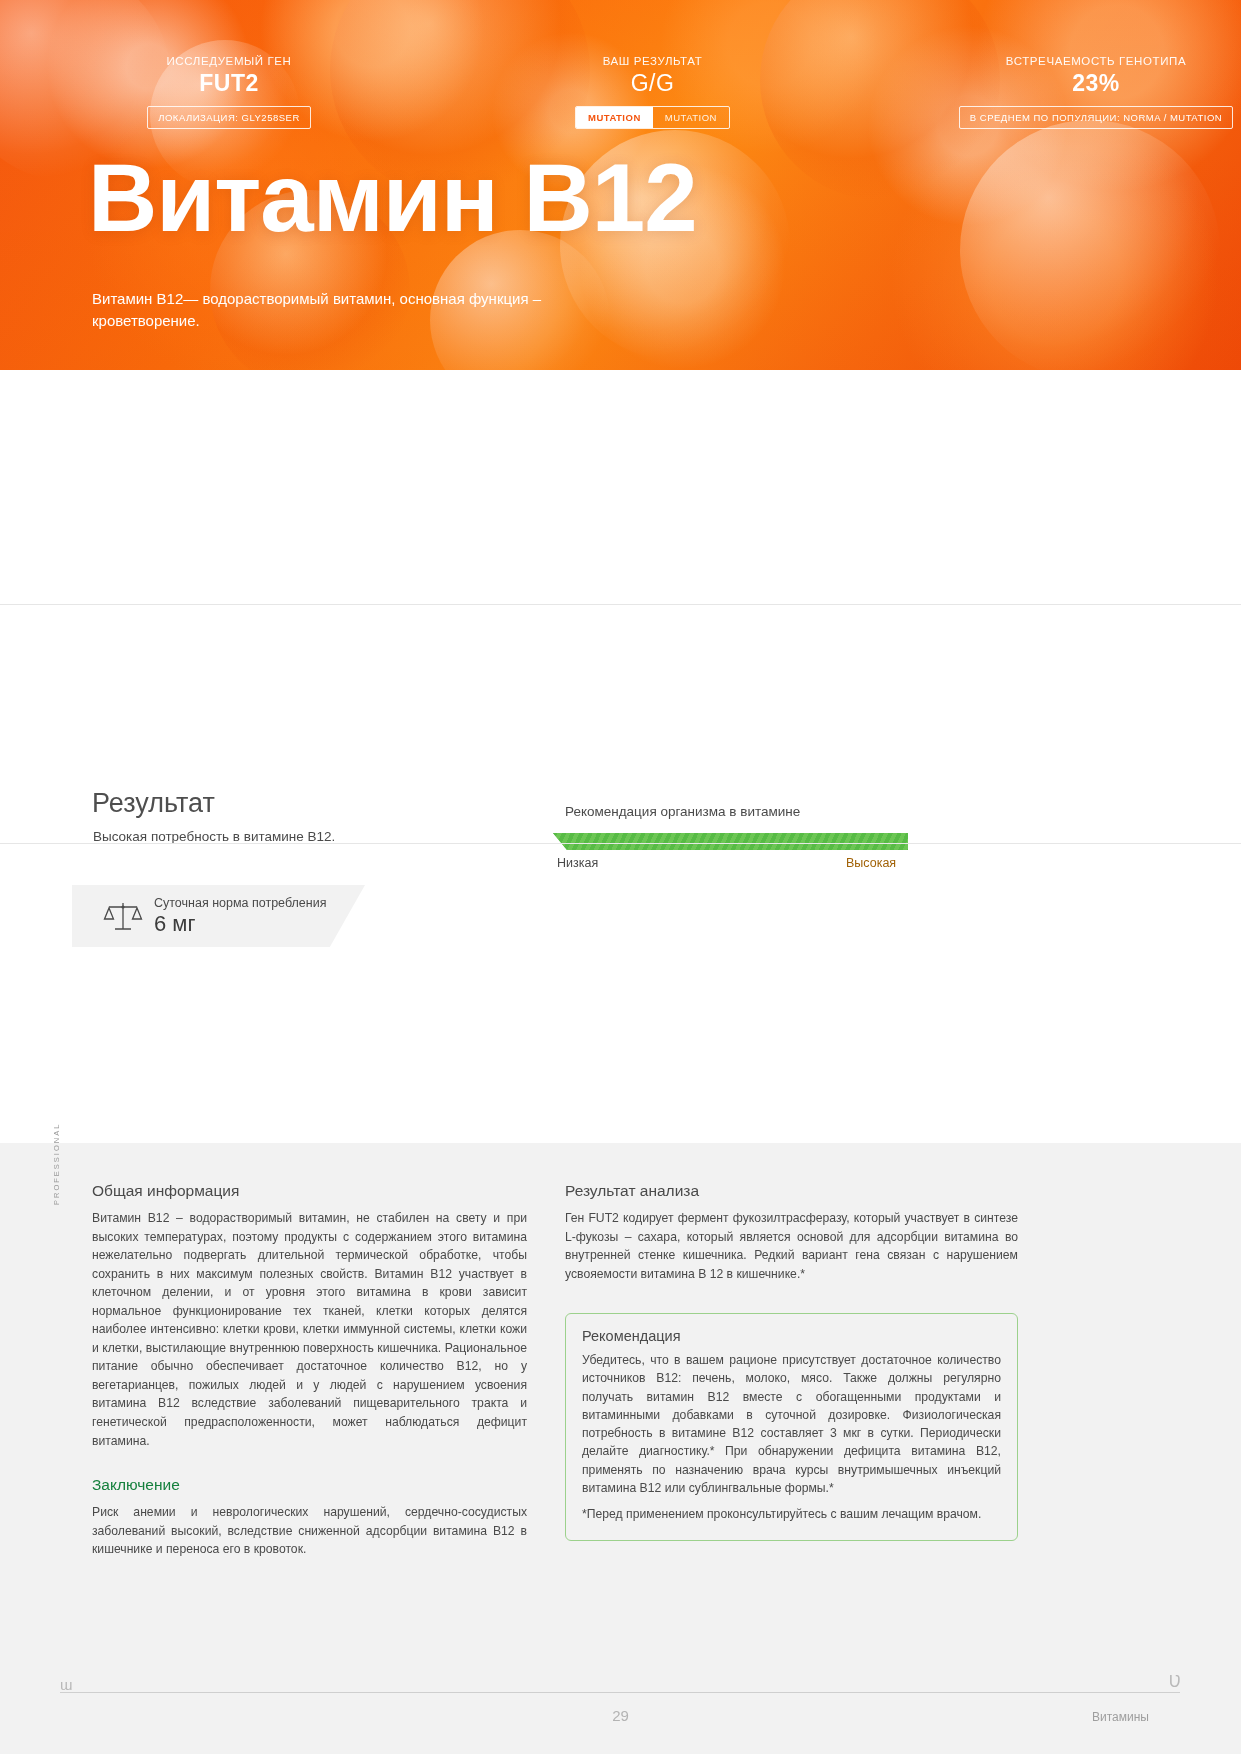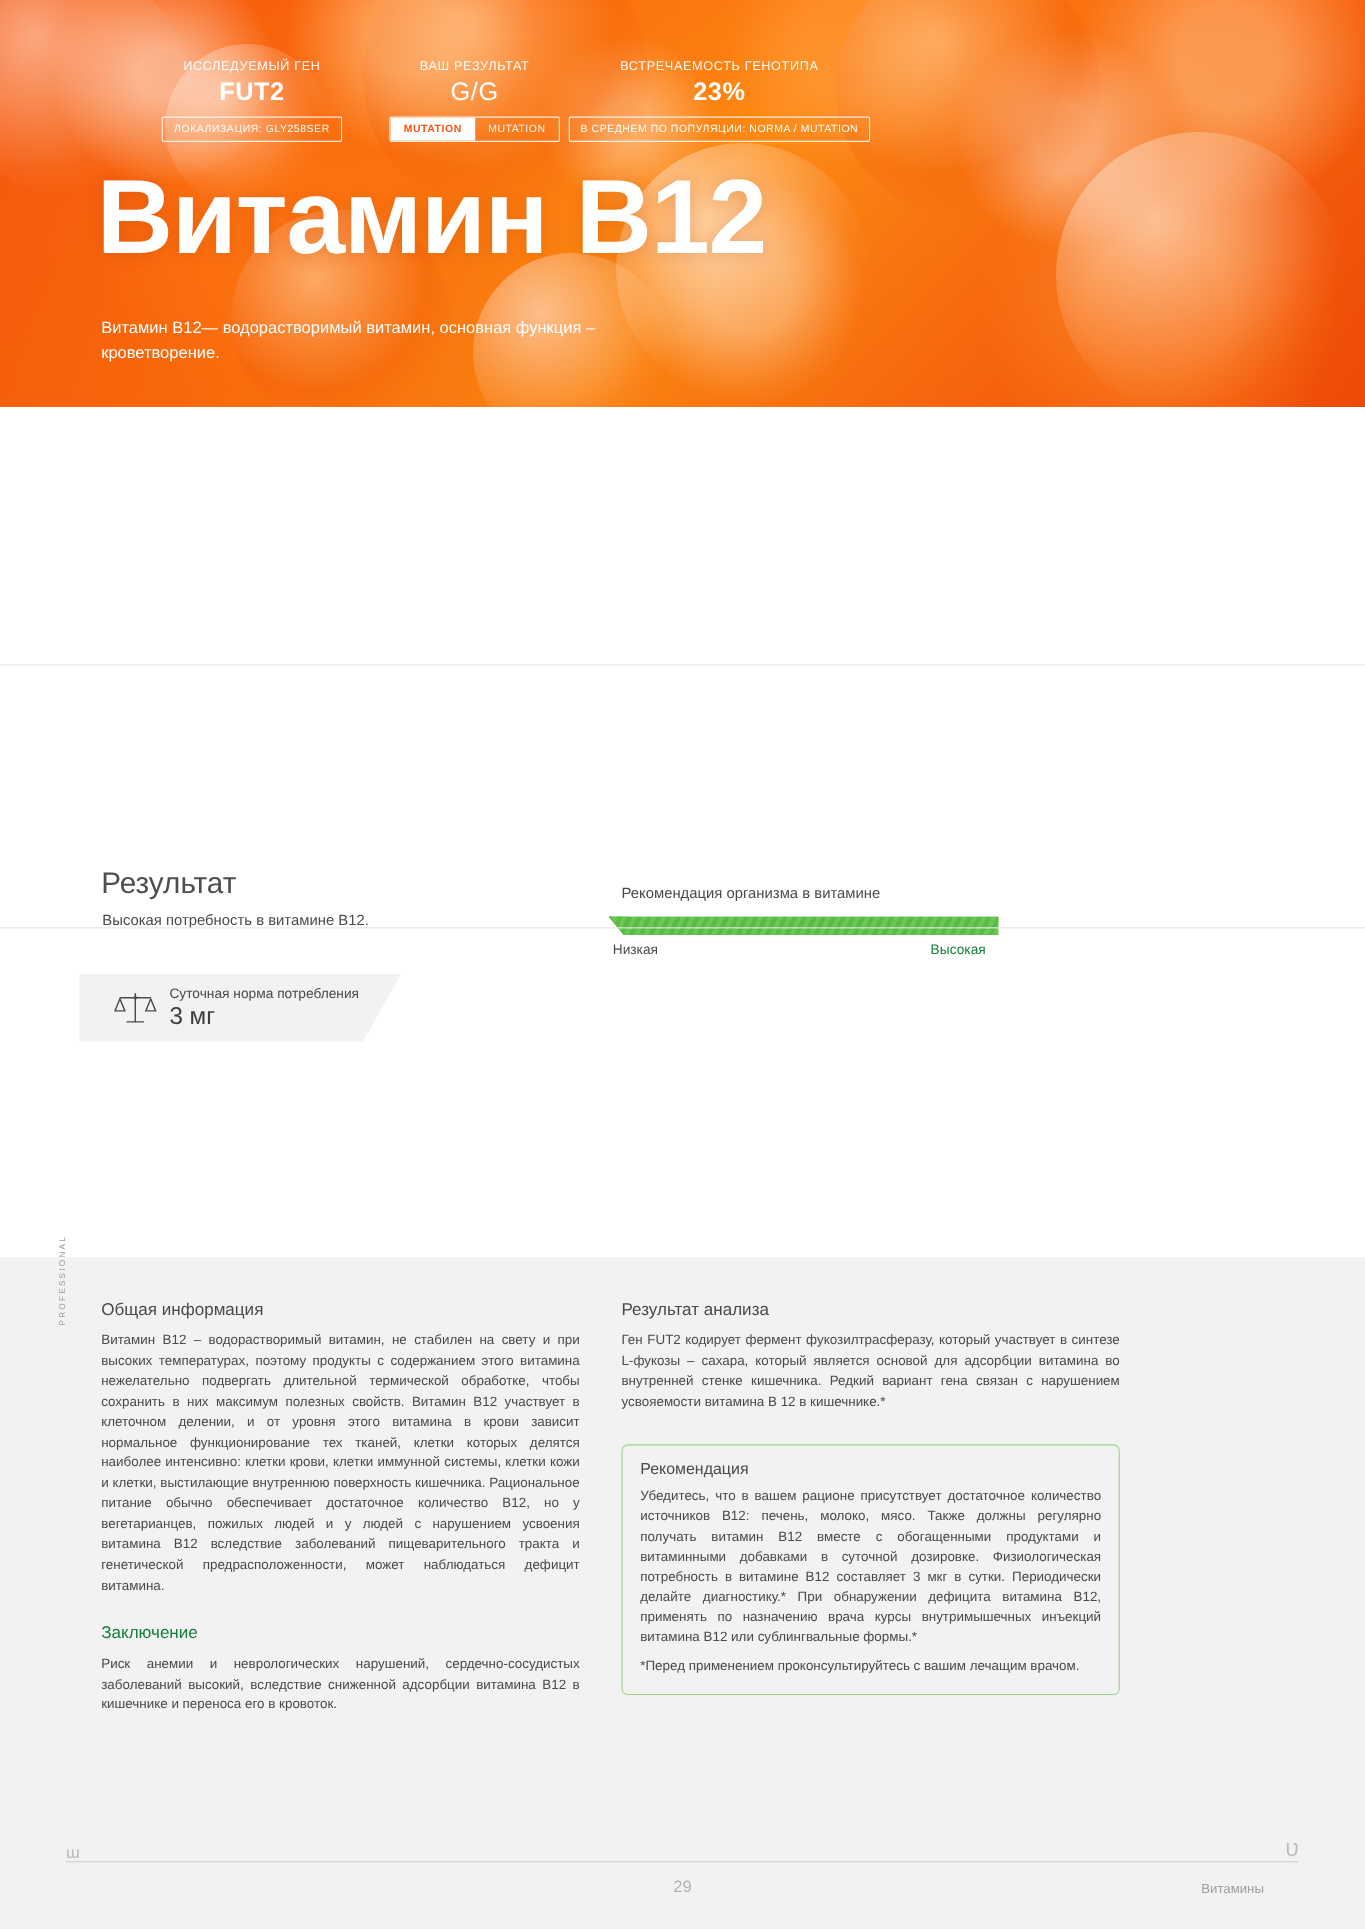--- a/index.html
+++ b/index.html
@@ -49,20 +49,21 @@
 
   
   .meta-row {
     position: absolute;
     top: 55px; left: 0; width: 100%;
     display: flex;
     padding-left: 104px;
     gap: 0px;
     align-items: flex-start;
     color:#fff;
+    justify-content:space-between;
   }
   .meta-col { text-align:center; }
   .meta-col.c1 { width: 250px; }
   .meta-col.c2 { width: 155px; }
   .meta-col.c3 { width: 290px; }
   .meta-title {
     font-size: 11.5px; letter-spacing: 0.6px; text-transform: uppercase;
     opacity: .95; margin-bottom: 3px;
   }
   .meta-value { font-size: 23px; font-weight: 700; letter-spacing: .5px; }
@@ -122,21 +123,21 @@
     position:absolute; left: 553px; top: 463px; width: 355px; height: 17px;
     background: repeating-linear-gradient(115deg, #57bb45 0 4px, #6cc654 4px 8px);
     clip-path: polygon(0 0, 100% 0, 100% 100%, 14px 100%);
   }
   .needs-bar-tail {
     position:absolute; left: 553px; top: 463px; width: 18px; height: 17px;
     background: #57bb45;
     clip-path: polygon(0 0, 100% 0, 100% 100%, 14px 100%);
   }
   .needs-low { position:absolute; left: 557px; top: 486px; font-size: 12.5px; color:#4a4a4a; }
-  .needs-high { position:absolute; left: 846px; top: 486px; font-size: 12.5px; color:#15803d; }
+  .needs-high { position:absolute; left: 846px; top: 486px; font-size: 12.5px; color:#a16207; }
 
   .norm-box {
     position:absolute; left: 72px; top: 515px;
     width: 293px; height: 62px;
     background:#f2f2f2;
     clip-path: polygon(0 0, 100% 0, 88% 100%, 0 100%);
     display:flex; align-items:center;
   }
   .scale-icon { width: 54px; margin-left: 24px; display:flex; justify-content:center; }
   .norm-text { margin-left: 4px; }
@@ -266,21 +267,21 @@
         <line x1="20" y1="4" x2="20" y2="30"></line>
         <line x1="6" y1="8" x2="34" y2="8"></line>
         <line x1="12" y1="30" x2="28" y2="30"></line>
         <circle cx="20" cy="8" r="1.6" fill="#4a4a4a" stroke="none"></circle>
         <path d="M1.5 20 L6 9 L10.5 20 Z"></path>
         <path d="M29.5 20 L34 9 L38.5 20 Z"></path>
       </svg>
     </div>
     <div class="norm-text">
       <div class="norm-cap">Суточная норма потребления</div>
-      <div class="norm-val">3 мг</div>
+      <div class="norm-val">6 мг</div>
     </div>
   </div>
 </div>
 
 <div class="divider" style="position:absolute; left:0; top:604px; width:1241px;"></div>
 
 <div class="inf-wrap">
   <div class="inf-title">Влияние на организм</div>
   <div class="inf-sub">Высокий риск дефицита витамина B12.</div>
   <div class="grad-bar"></div>

